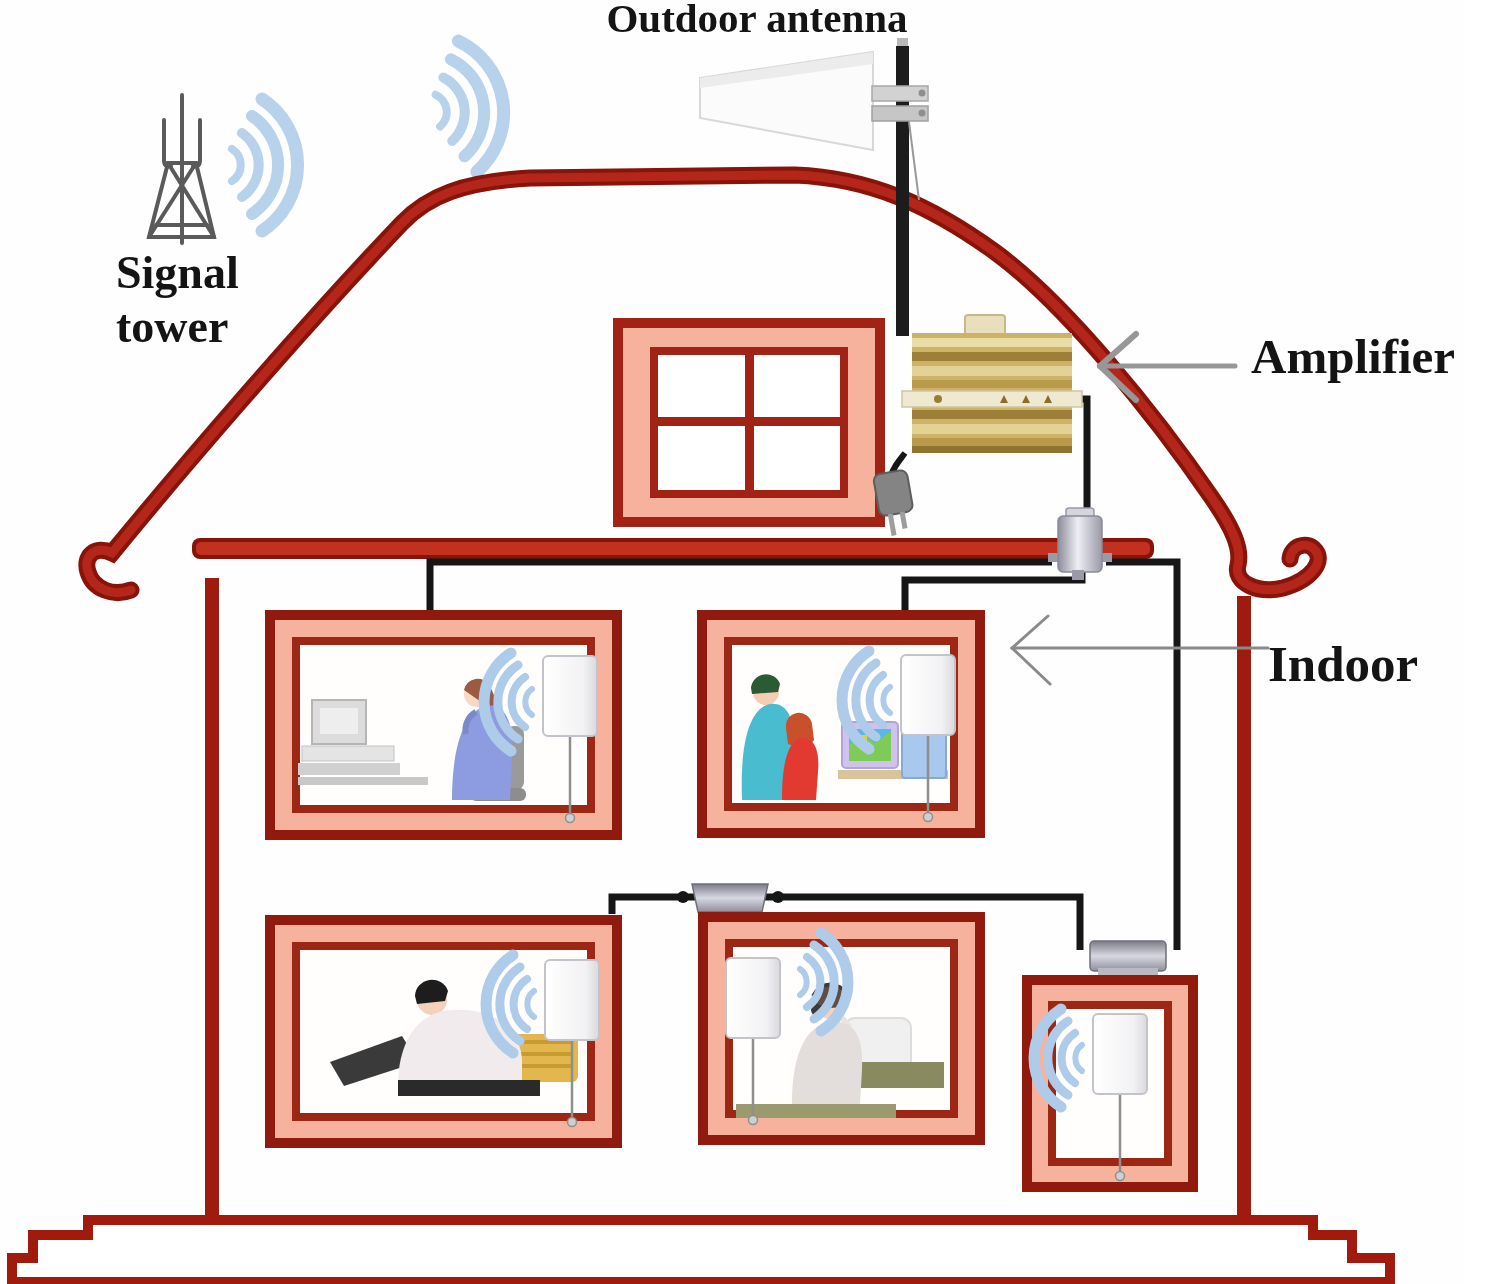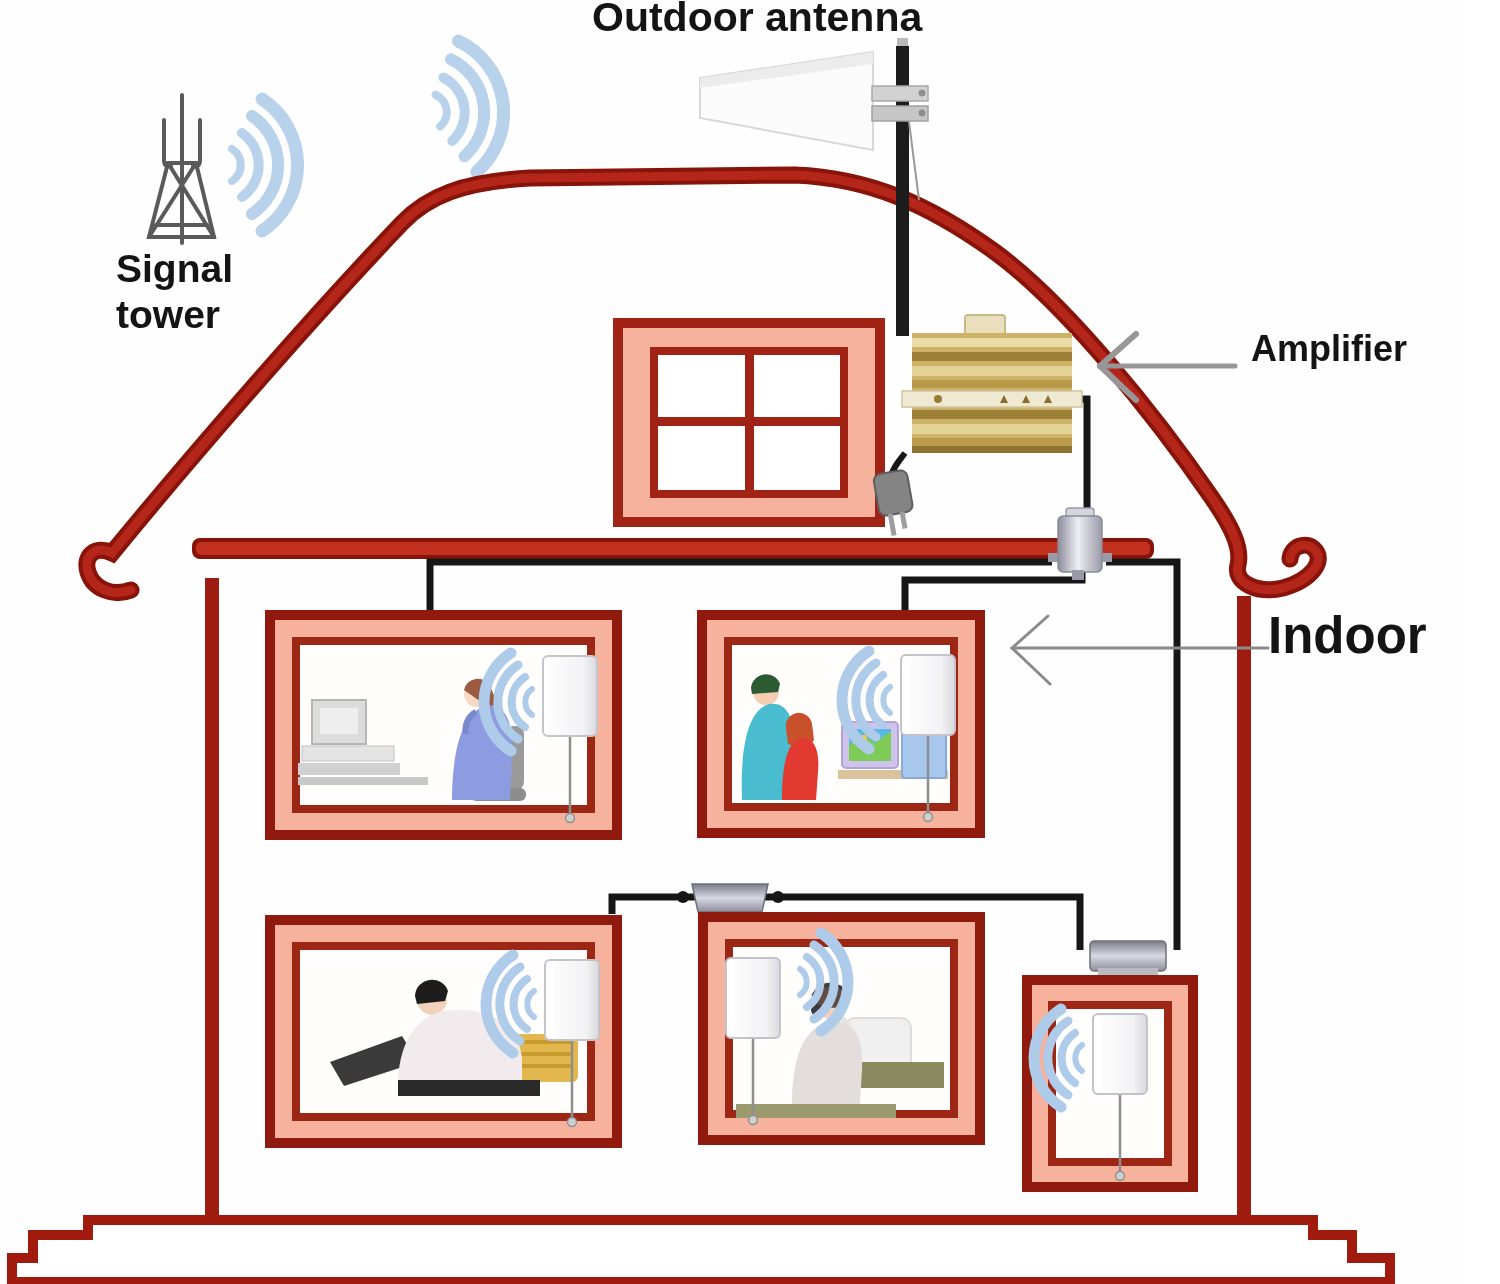--- a/index.html
+++ b/index.html
@@ -1,23 +1,23 @@
 <!DOCTYPE html>
 <html><head>
 <meta charset="utf-8">
 <style>
   html,body{margin:0;padding:0;background:#ffffff;}
   .canvas{position:relative;width:1464px;height:1284px;background:#fefefe;overflow:hidden;
-          font-family:Liberation Sans, sans-serif;}
+          font-family:Liberation Serif, serif;}
   .canvas > svg{position:absolute;left:0;top:0;}
   .lbl{position:absolute;color:#141414;font-weight:bold;white-space:nowrap;}
   .lbl-outdoor{left:592px;top:-6px;width:330px;font-size:41px;text-align:center;}
-  .lbl-signal{left:116px;top:246px;font-size:39px;line-height:1.18;}
-  .lbl-amp{left:1251px;top:328px;font-size:36px;}
-  .lbl-indoor{left:1268px;top:598px;font-size:51px;line-height:1.5;}
+  .lbl-signal{left:116px;top:246px;font-size:46px;line-height:1.18;}
+  .lbl-amp{left:1251px;top:328px;font-size:49px;}
+  .lbl-indoor{left:1268px;top:626px;font-size:51px;line-height:1.5;}
   .lbl div{display:block;}
 </style>
 </head>
 <body>
 
 <div class="canvas">
 
 <svg width="1500" height="1284" viewBox="0 0 1500 1284" xmlns="http://www.w3.org/2000/svg">
   <defs>
     <linearGradient id="panelGrad" x1="0" y1="0" x2="1" y2="0">

